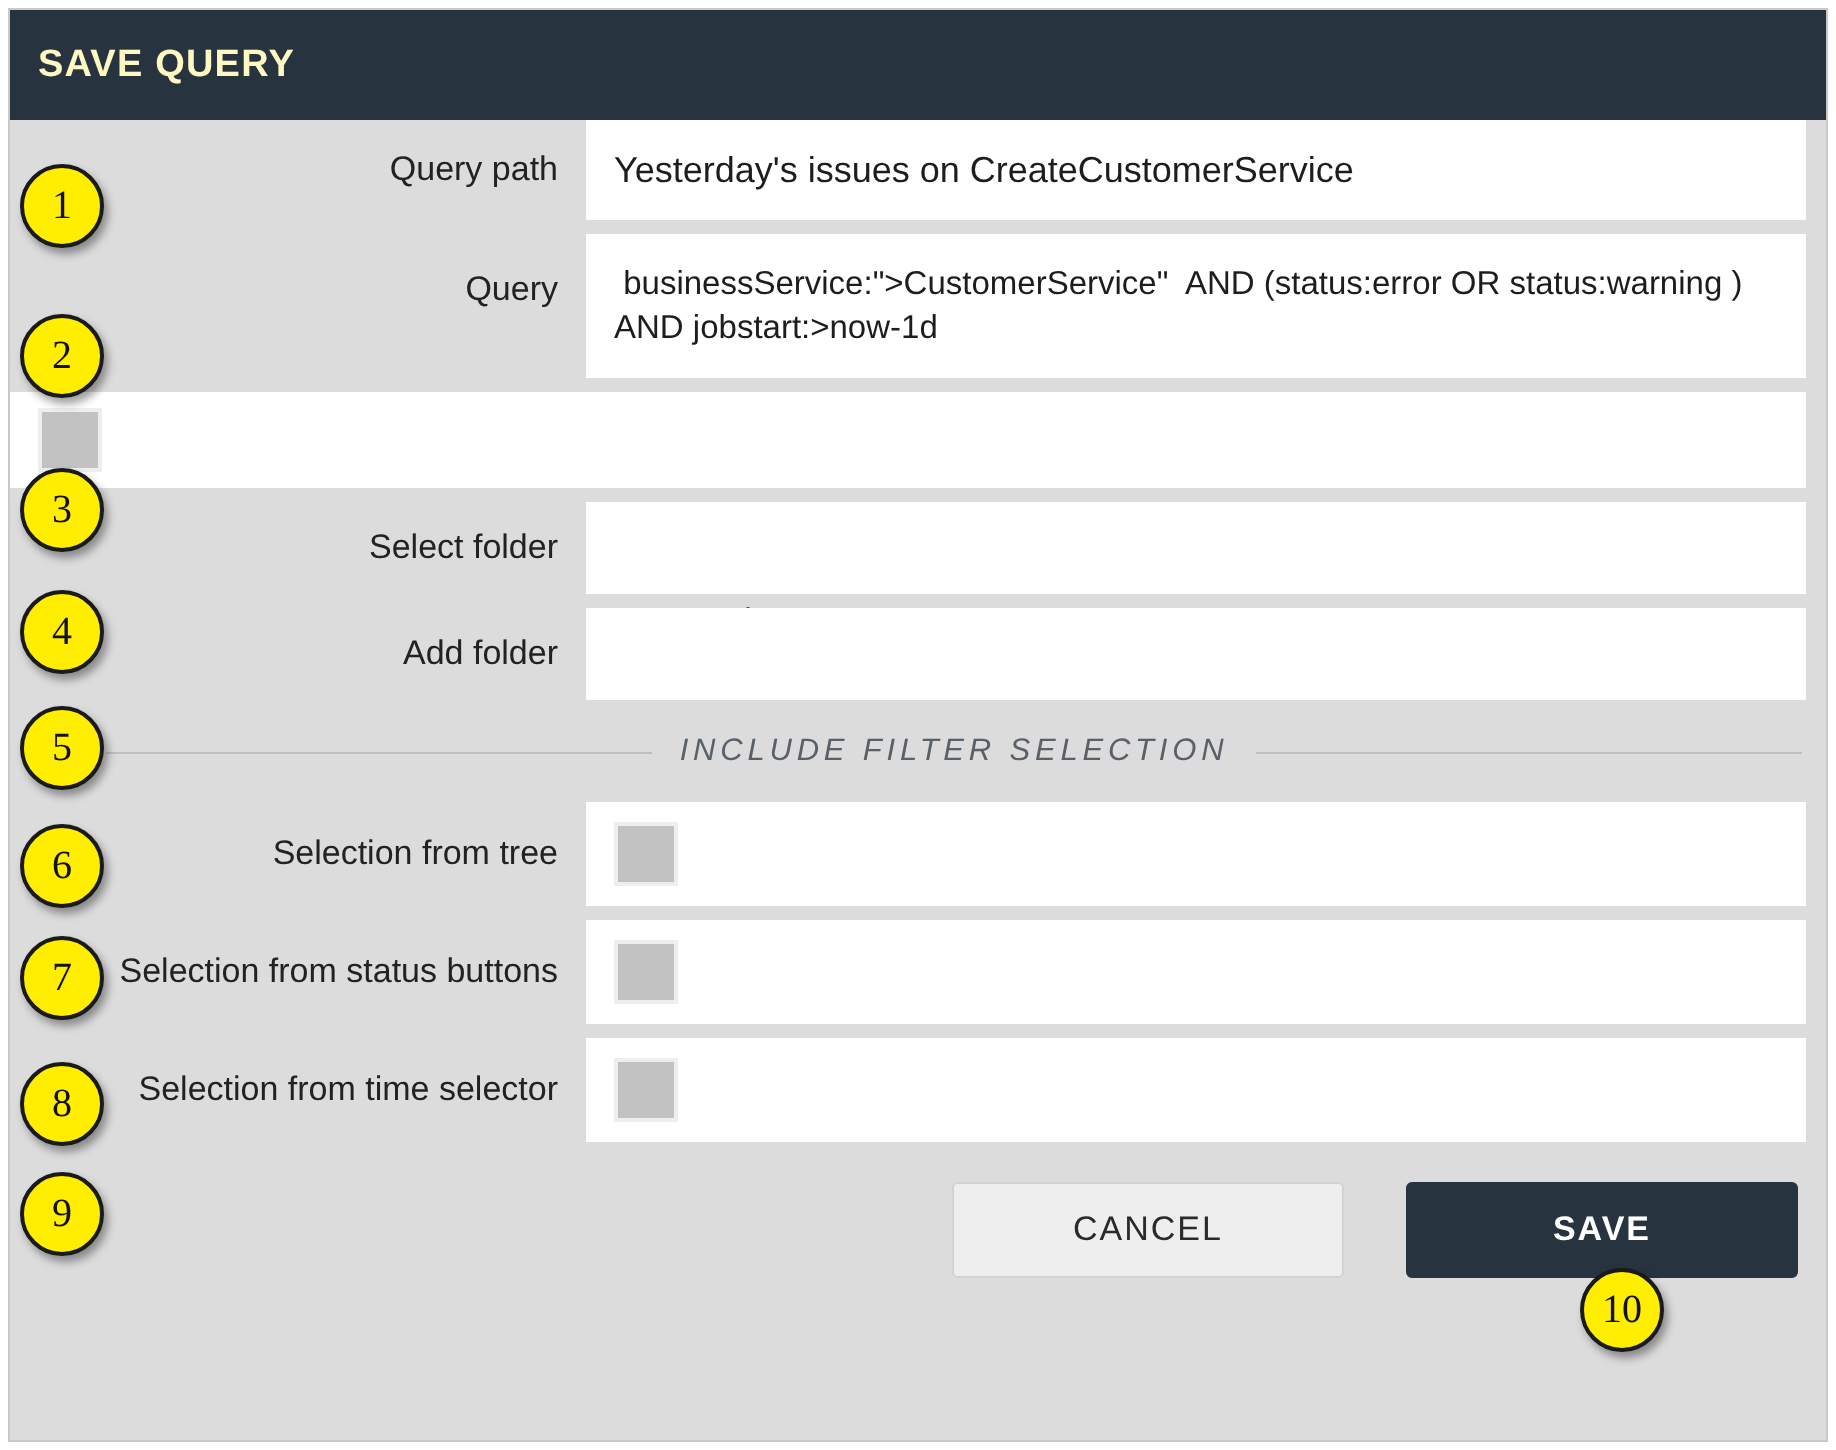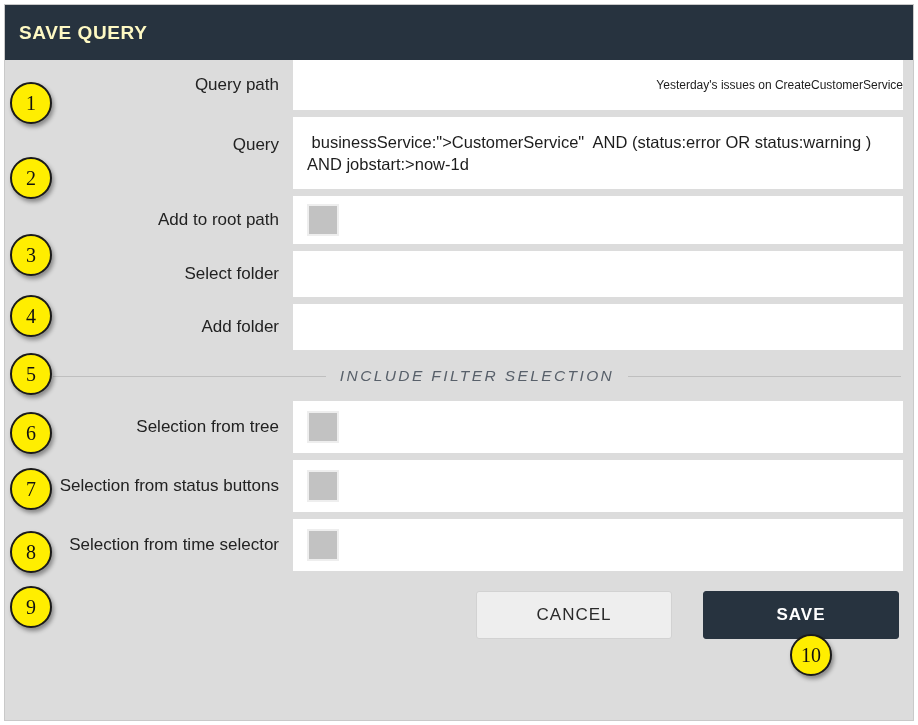--- a/index.html
+++ b/index.html
@@ -85,25 +85,24 @@
   }
 
   
   .text-input {
     border: none;
     outline: none;
     width: 100%;
     height: 100%;
     background: transparent;
     font-family: "Liberation Sans", sans-serif;
-    font-size: 12px;
+    font-size: 18px;
     color: #1d1d1d;
     box-sizing: border-box;
     padding: 0 0 0 14px;
-    text-align: right;
   }
   .h-label   { height: 50px; }
   .h-query   { height: 72px; }
   .h-check   { height: 48px; }
   .h-select  { height: 46px; }
   .h-addfold { height: 46px; }
   .h-filter  { height: 52px; }
 
   .query-text {
     font-size: 16.5px;
@@ -249,21 +248,20 @@
       </div>
 
       <div class="row">
         <div class="row-label row-label-textarea">Query</div>
         <div class="row-field h-query">
           <div class="query-text"> businessService:"&gt;CustomerService"  AND (status:error OR status:warning )  AND jobstart:&gt;now-1d</div>
         </div>
       </div>
 
       <div class="row">
-        <div class="row-label">Add to root path</div>
         <div class="row-field h-check">
           <div class="checkbox-wrap">
             <span class="checkbox"></span>
           </div>
         </div>
       </div>
 
       <div class="row">
         <div class="row-label">Select folder</div>
         <div class="row-field h-select">

